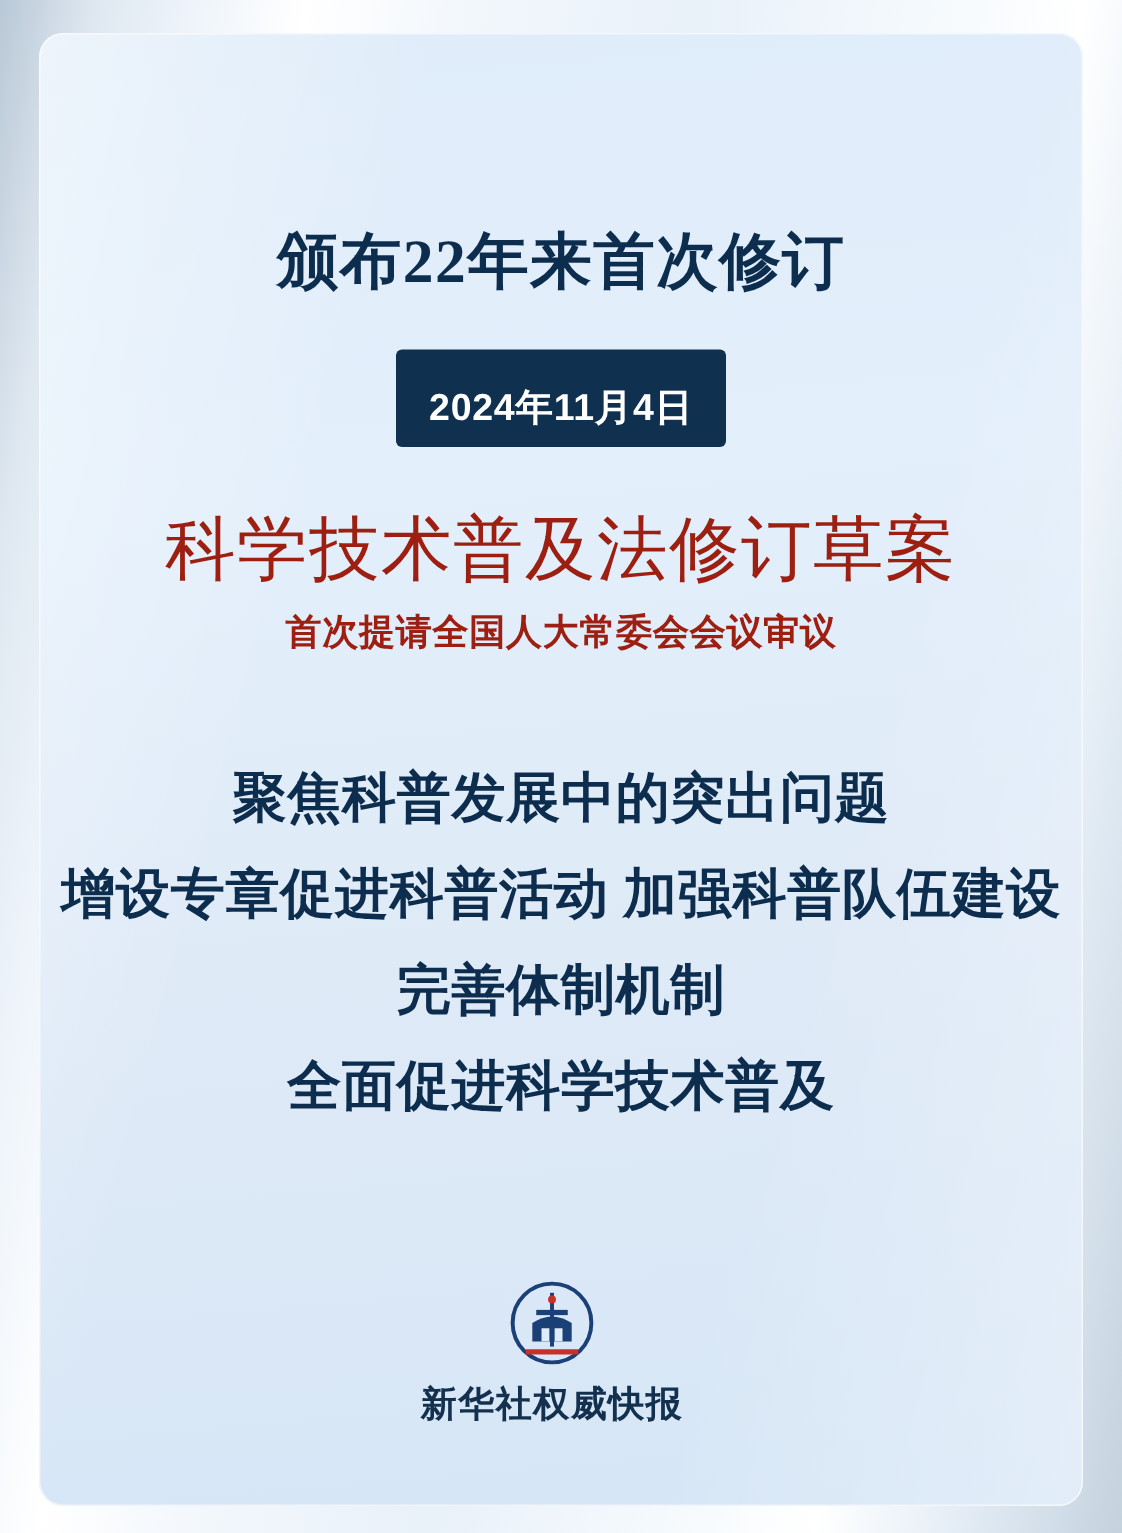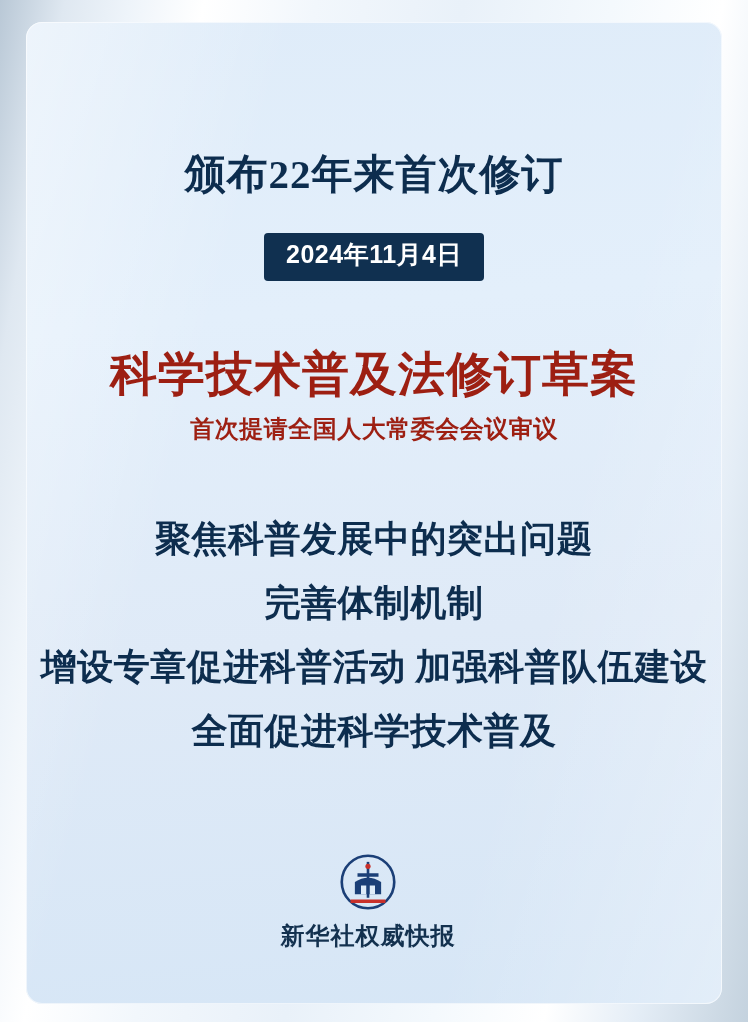--- a/index.html
+++ b/index.html
@@ -82,30 +82,30 @@
     display: flex;
     justify-content: center;
   }
   .date-pill {
     display: inline-block;
     background: #103050;
     color: #ffffff;
     font-size: 25px;
     font-weight: bold;
     letter-spacing: 0.5px;
-    padding: 5px 22px 10px 22px;
+    padding: 22px 22px 10px 22px;
     border-radius: 4px;
     font-family: "Liberation Sans", sans-serif;
   }
 
   
   .main-title {
-    margin-top: 64px;
+    margin-top: 40px;
     font-size: 47px;
-    font-weight: bold;
+    font-weight: normal;
     color: #9d1f12;
     letter-spacing: 1px;
     line-height: 1.25;
   }
   .sub-title {
     margin-top: 10px;
     font-size: 24px;
     font-weight: bold;
     color: #9d1f12;
     letter-spacing: 0.5px;
@@ -160,22 +160,22 @@
       <div class="date-wrap">
         <span class="date-pill">2024年11月4日</span>
       </div>
 
       <div class="main-title">科学技术普及法修订草案</div>
 
       <div class="sub-title">首次提请全国人大常委会会议审议</div>
 
       <div class="body-lines">
         <span class="body-line">聚焦科普发展中的突出问题</span>
+        <span class="body-line">增设专章促进科普活动 加强科普队伍建设</span>
         <span class="body-line">完善体制机制</span>
-        <span class="body-line">增设专章促进科普活动 加强科普队伍建设</span>
         <span class="body-line">全面促进科学技术普及</span>
       </div>
 
     </div>
 
     <div class="footer">
       <span>
         <svg class="logo" viewBox="0 0 64 64" xmlns="http://www.w3.org/2000/svg" aria-hidden="true">
           <circle cx="32" cy="32" r="30" fill="none" stroke="#1b3f77" stroke-width="3"></circle>
           <path d="M32 9 L32 50" stroke="#1b3f77" stroke-width="3"></path>

